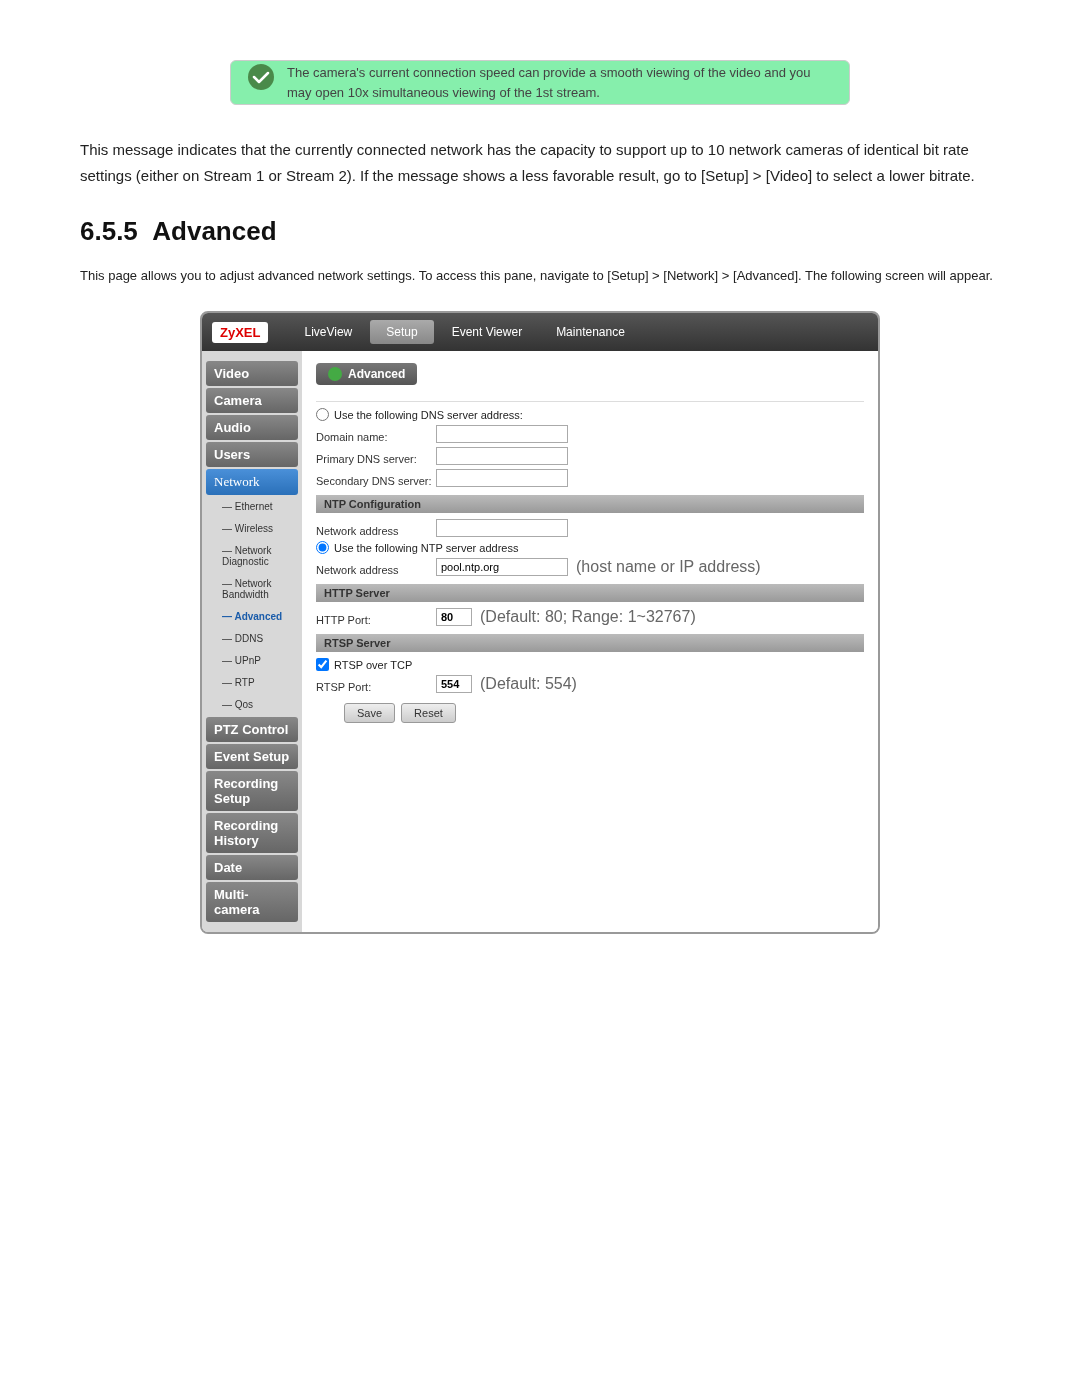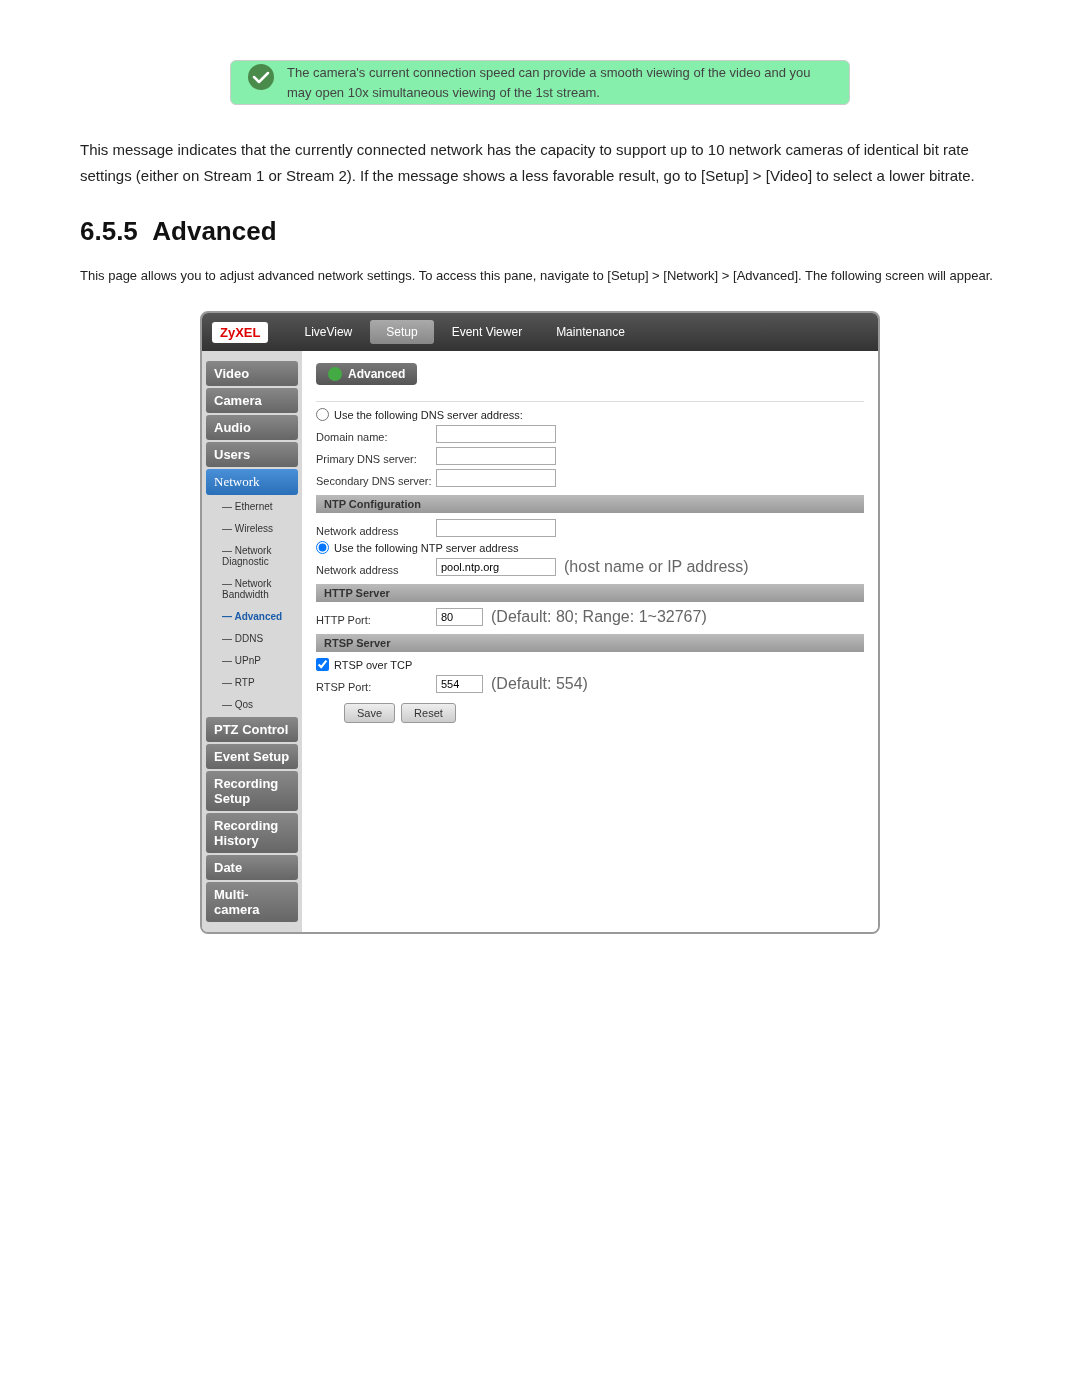--- a/index.html
+++ b/index.html
@@ -188,32 +188,33 @@
       margin: 4px 0;
       font-size: 11px;
     }
     .form-label {
       min-width: 120px;
       color: #333;
     }
     .form-input {
       border: 1px solid #aaa;
       height: 18px;
-      width: 120px;
+      width: 132px;
       font-size: 11px;
       padding: 0 4px;
       background: #fff;
     }
     .form-input-sm {
       border: 1px solid #aaa;
       height: 18px;
-      width: 47px;
+      width: 36px;
       font-size: 11px;
       padding: 0 4px;
       background: #fff;
+      font-weight: bold;
     }
     .form-hint {
       margin-left: 8px;
       color: #666;
       font-size: 16px;
     }
 
     
     .radio-row {
       display: flex;

